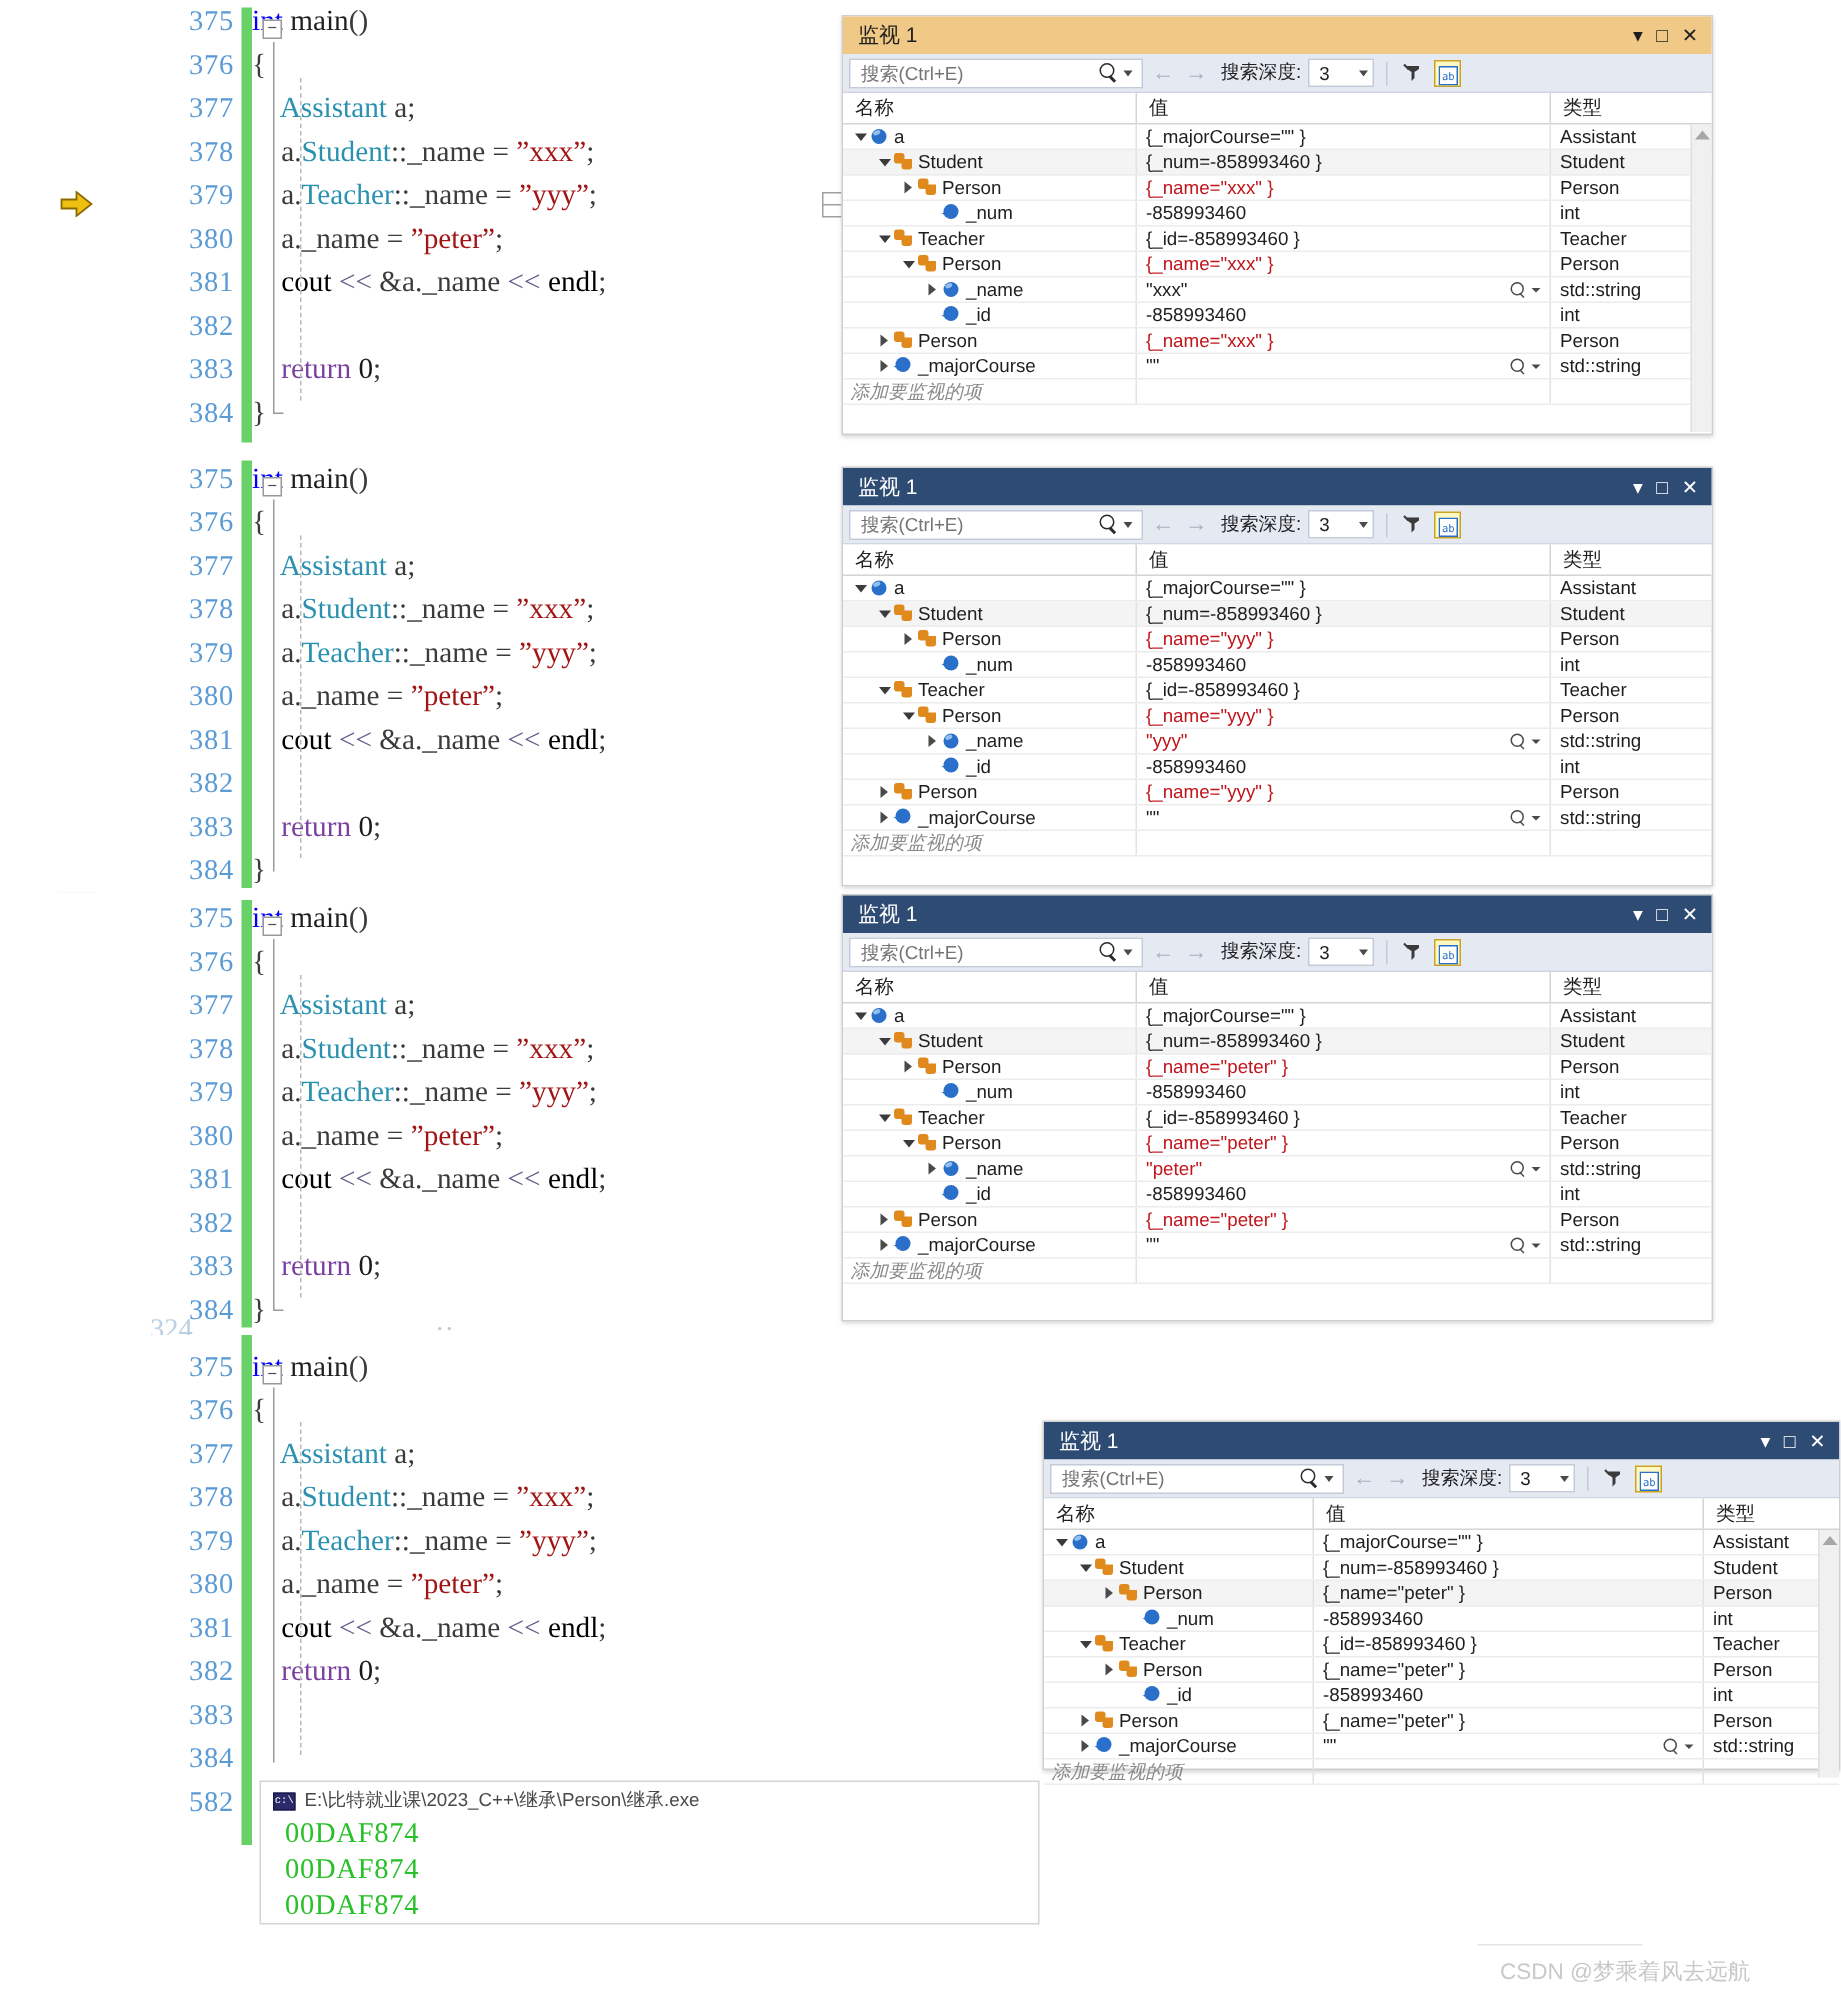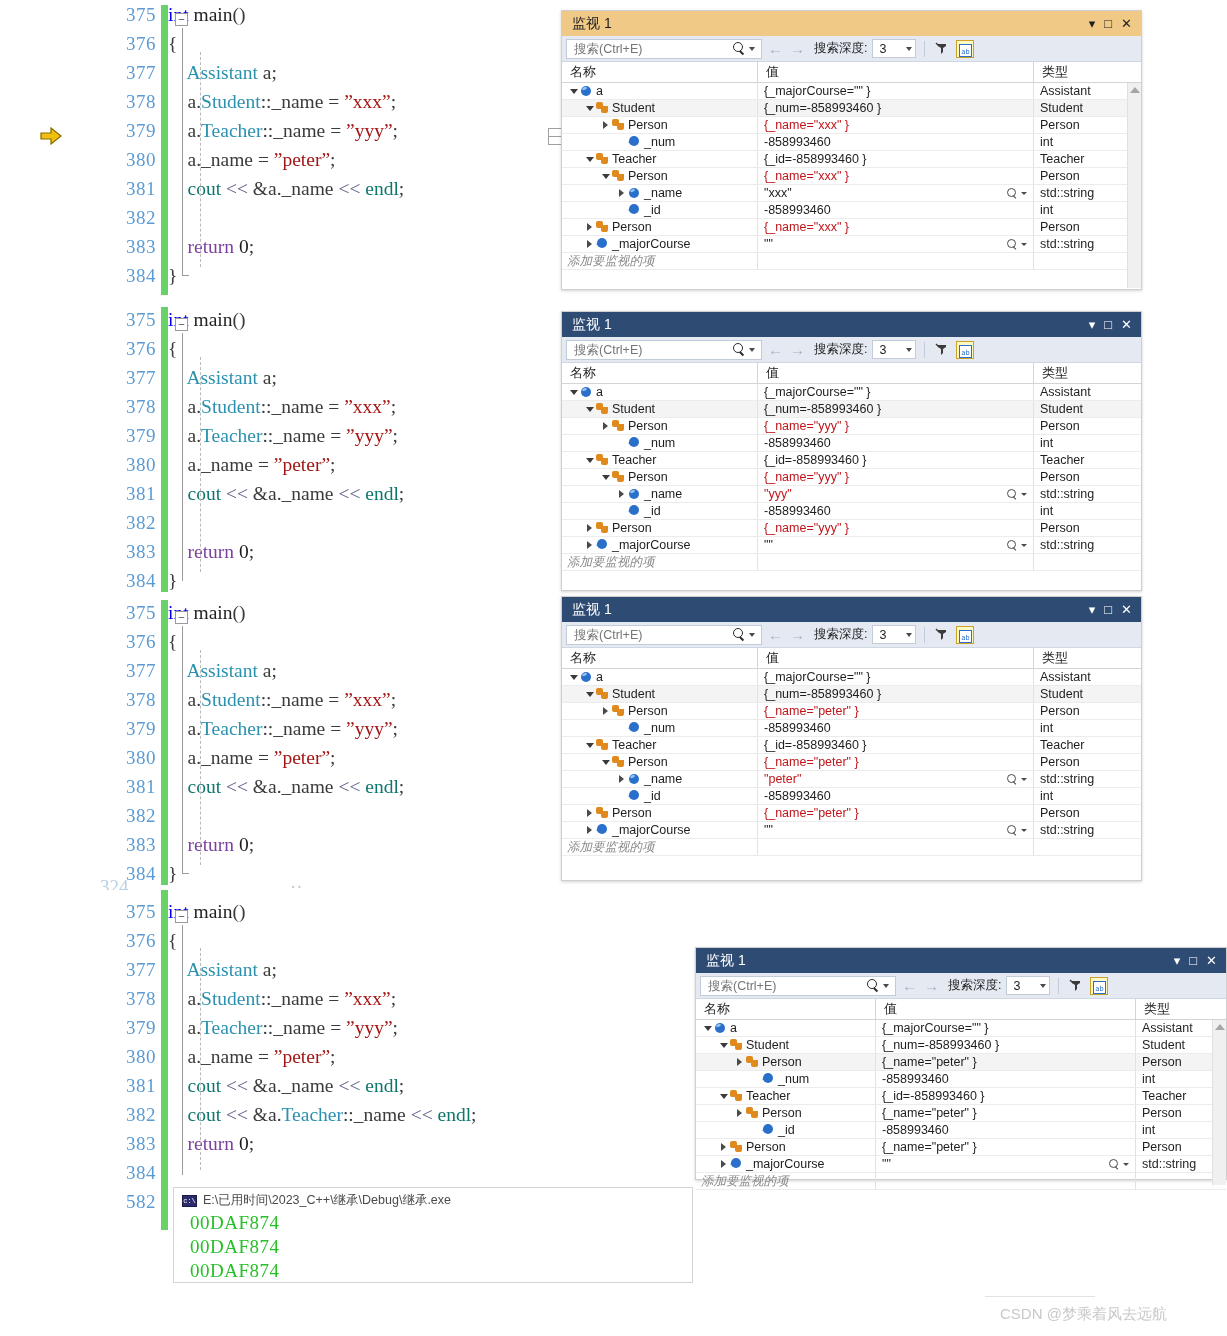--- a/index.html
+++ b/index.html
@@ -23,21 +23,21 @@
   }
   .changebar { position:absolute; left:161px; top:0; width:7px; background:#68d168; }
   .codearea { position:absolute; left:168px; top:0; }
   .cl { height:29px; line-height:29px; white-space:pre;
        font-family:"Liberation Serif", serif; font-size:19.5px; color:#3b3b3b; }
   .kw   { color:#0000ff; }
   .kw2  { color:#7b3fa0; }
   .typ  { color:#2b91af; }
   .str  { color:#a31515; }
   .op   { color:#5e5e8a; }
-  .brn  { color:#0f766e; }
+  .brn  { color:#000000; }
   .num  { color:#1a1a1a; }
   .id   { color:#1f1f1f; }
 
   .curline {
     position:absolute; left:188px; height:29px;
     border:1px solid #d0d3e0; background:#f5f6fa;
     border-radius:1px;
   }
   .arrowcur {
     position:absolute; width:22px; height:18px;
@@ -294,34 +294,33 @@
       <div class="lnum">582</div>
     </div>
   <div class="codearea" id="c4" style="top:7px;">
       <div class="cl"><span class="kw">int</span> <span class="id">main</span>()</div>
       <div class="cl">{</div>
       <div class="cl">    <span class="typ">Assistant</span> a;</div>
       <div class="cl">    a.<span class="typ">Student</span>::_name = <span class="str">”xxx”</span>;</div>
       <div class="cl">    a.<span class="typ">Teacher</span>::_name = <span class="str">”yyy”</span>;</div>
       <div class="cl">    a._name = <span class="str">”peter”</span>;</div>
       <div class="cl">    <span class="brn">cout</span> <span class="op">&lt;&lt;</span> &amp;a._name <span class="op">&lt;&lt;</span> <span class="brn">endl</span>;</div>
-      <div class="cl">    <span class="brn">cout</span> <span class="op">&lt;&lt;</span> &amp;a.<span class="typ">Teacher</span>::_name <span class="op">&lt;&lt;</span> <span class="brn">endl</span>;</div>
       <div class="cl">    <span class="kw2">return</span> <span class="num">0</span>;</div>
       <div class="cl">&nbsp;</div>
     </div>
   <div class="fold" style="left:175px;top:20px;">−</div>
   <div class="vline" style="left:182px;top:35px;height:250px;"></div>
   <div class="dotline" style="left:200px;top:58px;height:222px;"></div>
 
 </div>
 
 <div class="console" style="left:173px;top:1187px;width:520px;height:96px;">
   <div class="cbar">
     <span class="cmdico">c:\</span>
-    <span>E:\已用时间\2023_C++\继承\Debug\继承.exe</span>
+    <span>E:\比特就业课\2023_C++\继承\Person\继承.exe</span>
   </div>
   <div class="cout">00DAF874</div>
   <div class="cout">00DAF874</div>
   <div class="cout">00DAF874</div>
 </div>
 
 <div class="wmline" style="left:985px;top:1296px;width:110px;"></div>
 <div class="watermark" style="left:1000px;top:1305px;">CSDN @梦乘着风去远航</div>
 
 <div id="watch-host">

